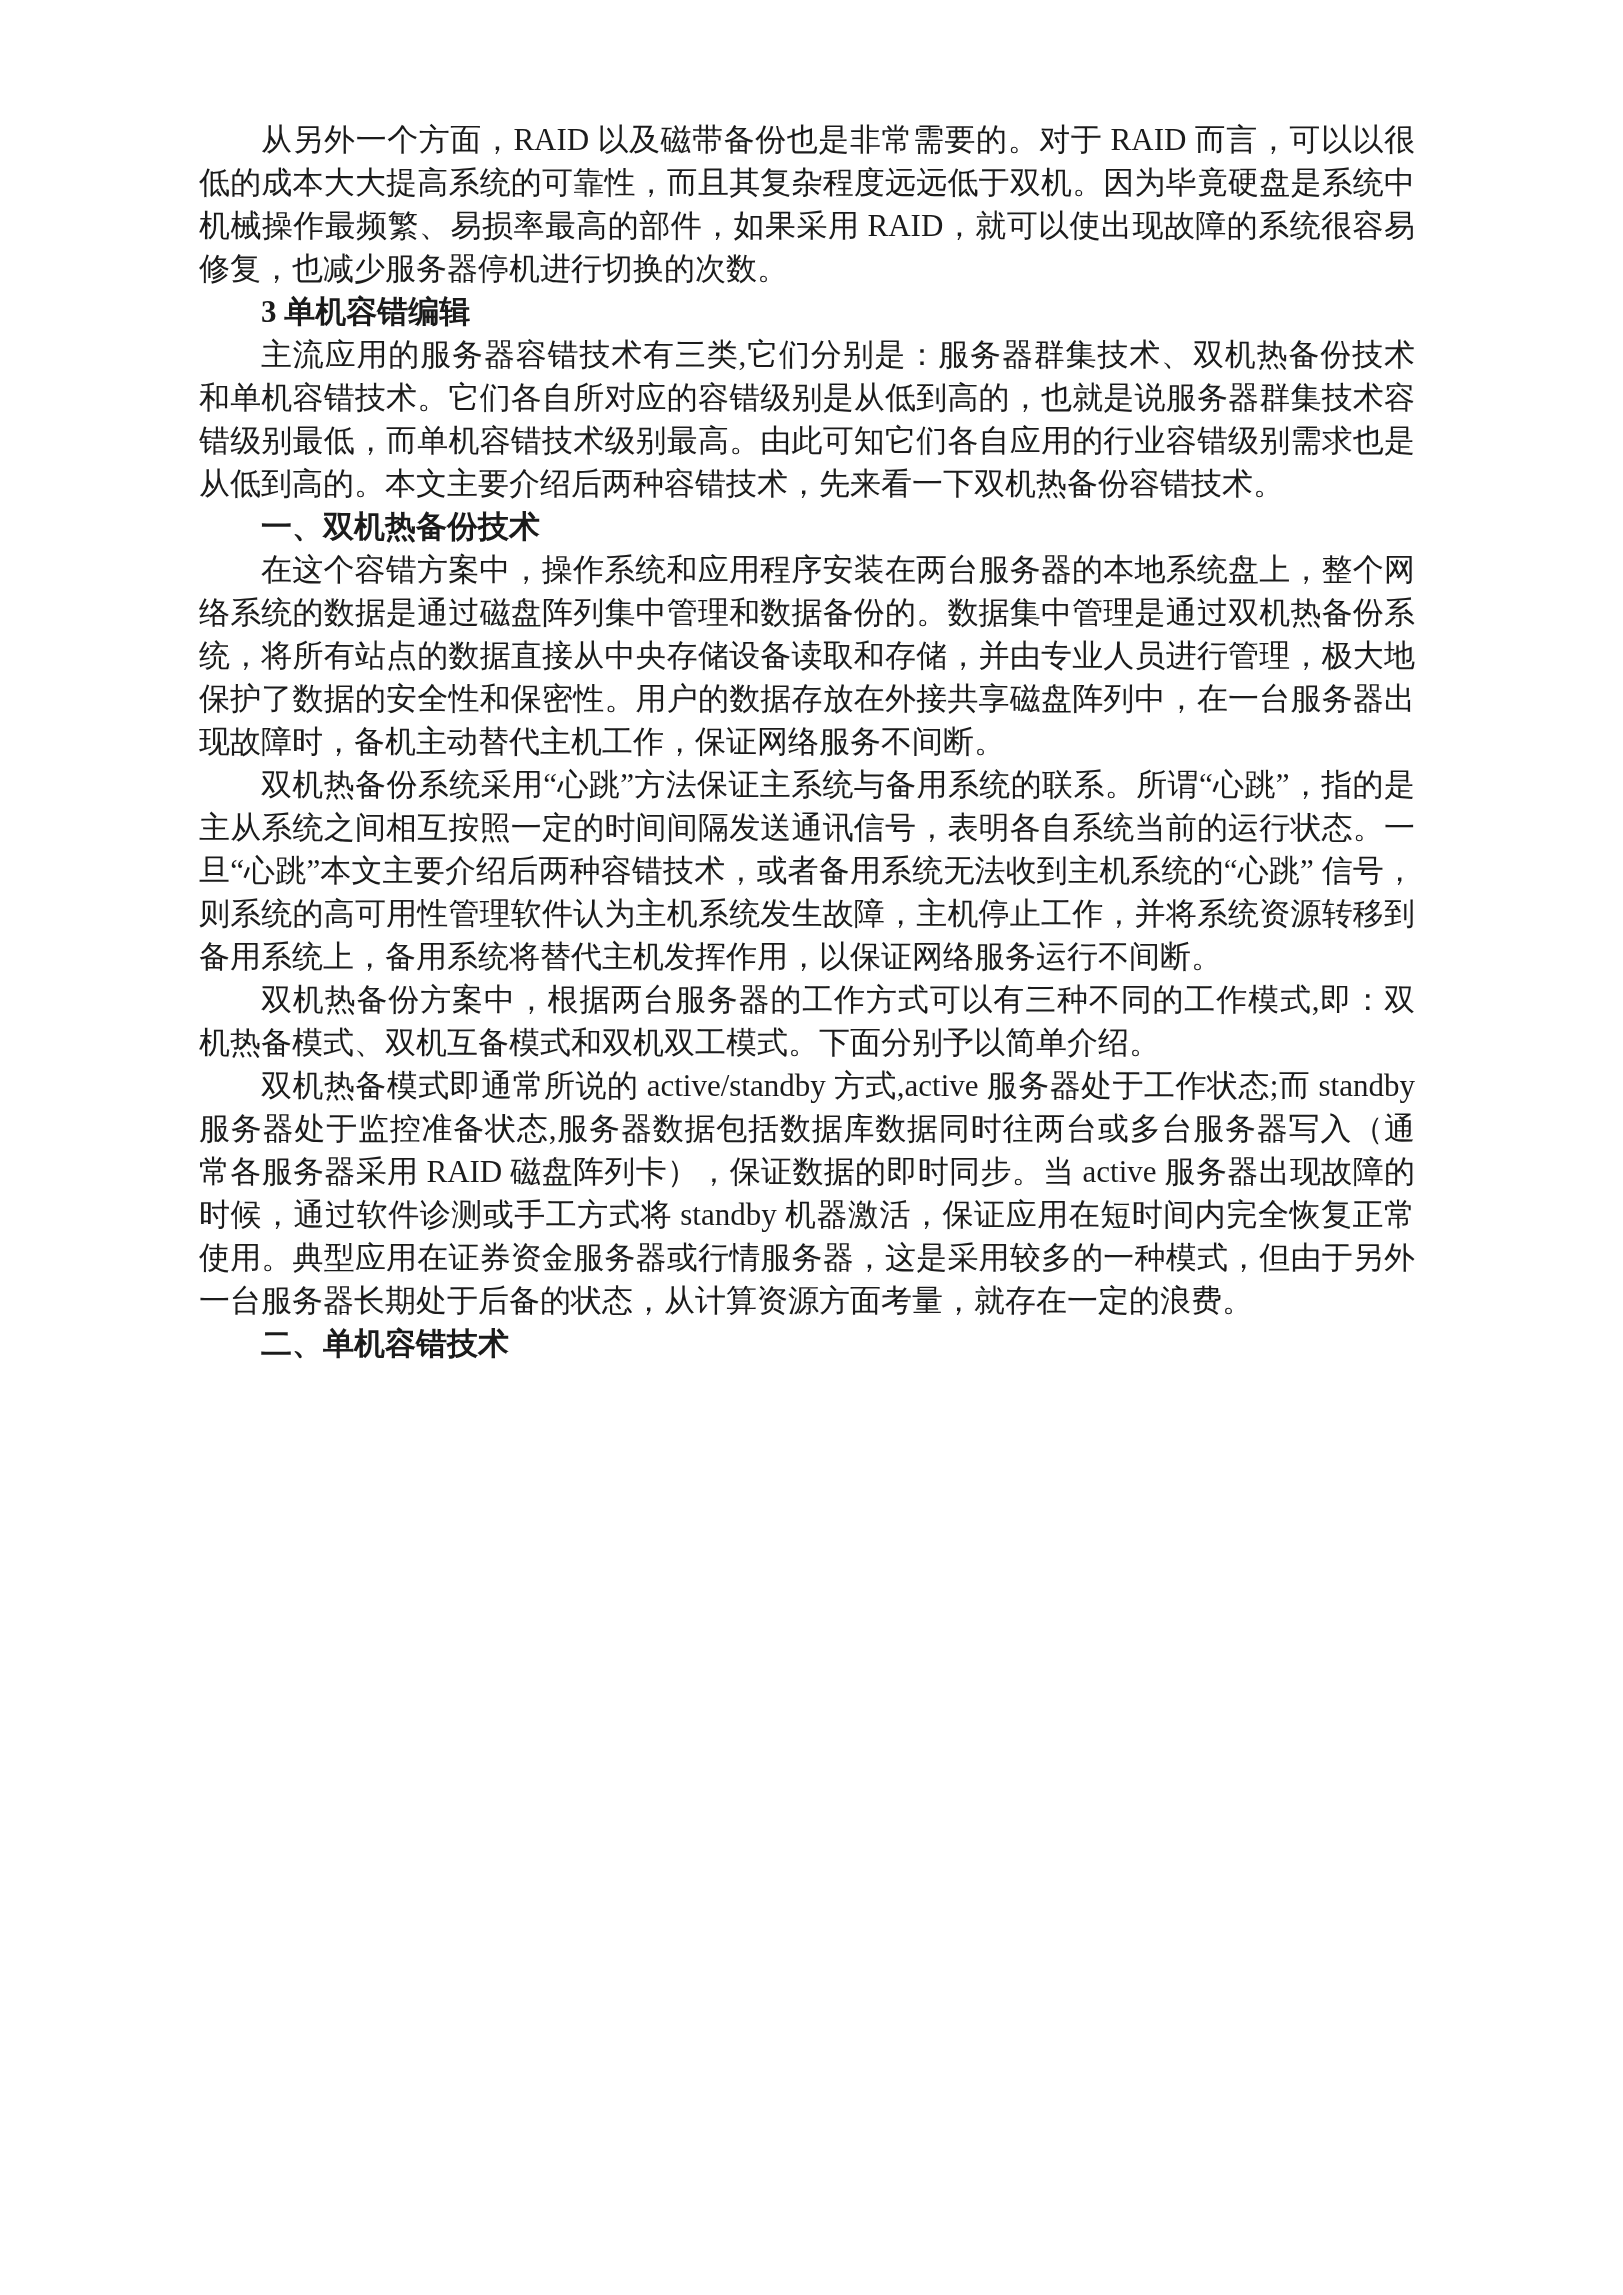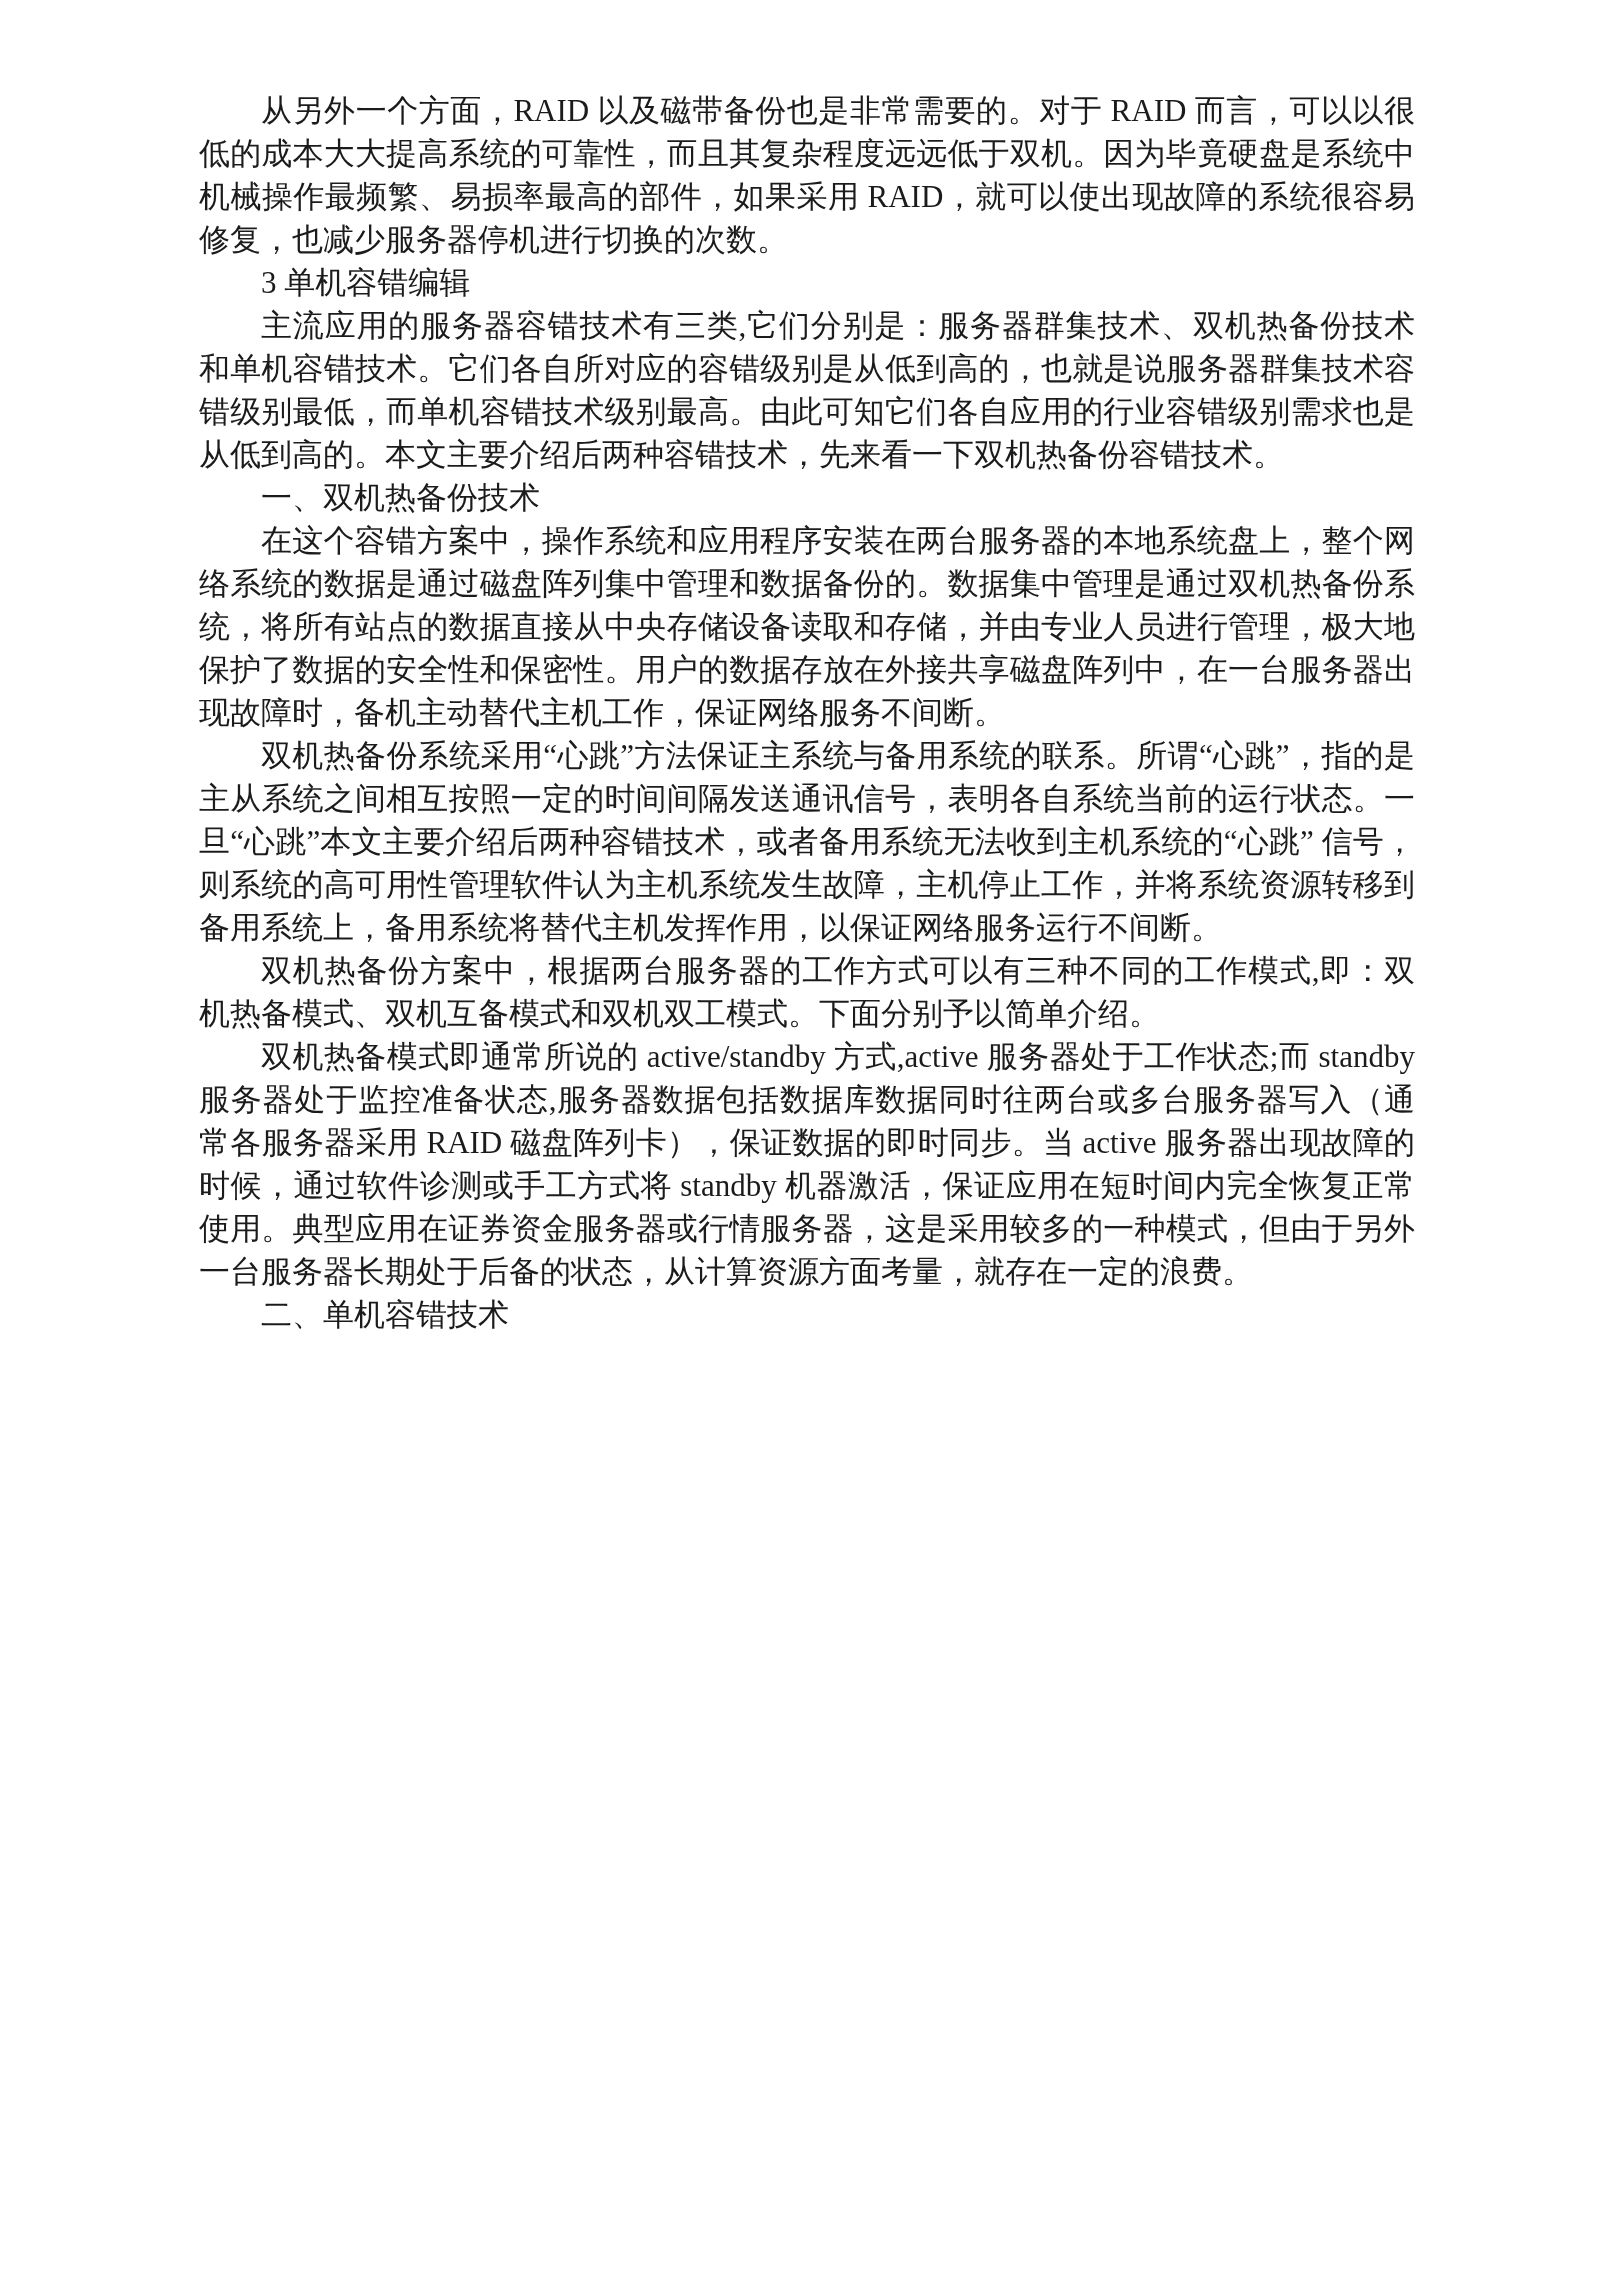--- a/index.html
+++ b/index.html
@@ -14,36 +14,36 @@
     font-family: "Liberation Serif", "DejaVu Serif", serif;
   }
   .page {
     position: absolute;
     top: 0;
     left: 0;
     width: 1623px;
     height: 2295px;
     background: #ffffff;
     box-sizing: border-box;
-    padding: 89px 208px 0 199px;
+    padding: 118px 208px 0 199px;
   }
   .doc-body p {
     margin: 0;
     padding: 0;
     font-size: 31px;
     line-height: 43px;
     color: #1b1b1b;
     text-align: justify;
     text-justify: inter-ideograph;
     text-indent: 2em;
     word-break: break-all;
   }
   .doc-body p.heading {
     text-indent: 2em;
-    font-weight: normal;
+    font-weight: bold;
   }
 </style>
 </head>
 <body>
 
 <div class="page">
   <div class="doc-body">
     <p>从另外一个方面，RAID 以及磁带备份也是非常需要的。对于 RAID 而言，可以以很低的成本大大提高系统的可靠性，而且其复杂程度远远低于双机。因为毕竟硬盘是系统中机械操作最频繁、易损率最高的部件，如果采用 RAID，就可以使出现故障的系统很容易修复，也减少服务器停机进行切换的次数。</p>
     <p class="heading">3 单机容错编辑</p>
     <p>主流应用的服务器容错技术有三类,它们分别是：服务器群集技术、双机热备份技术和单机容错技术。它们各自所对应的容错级别是从低到高的，也就是说服务器群集技术容错级别最低，而单机容错技术级别最高。由此可知它们各自应用的行业容错级别需求也是从低到高的。本文主要介绍后两种容错技术，先来看一下双机热备份容错技术。</p>

